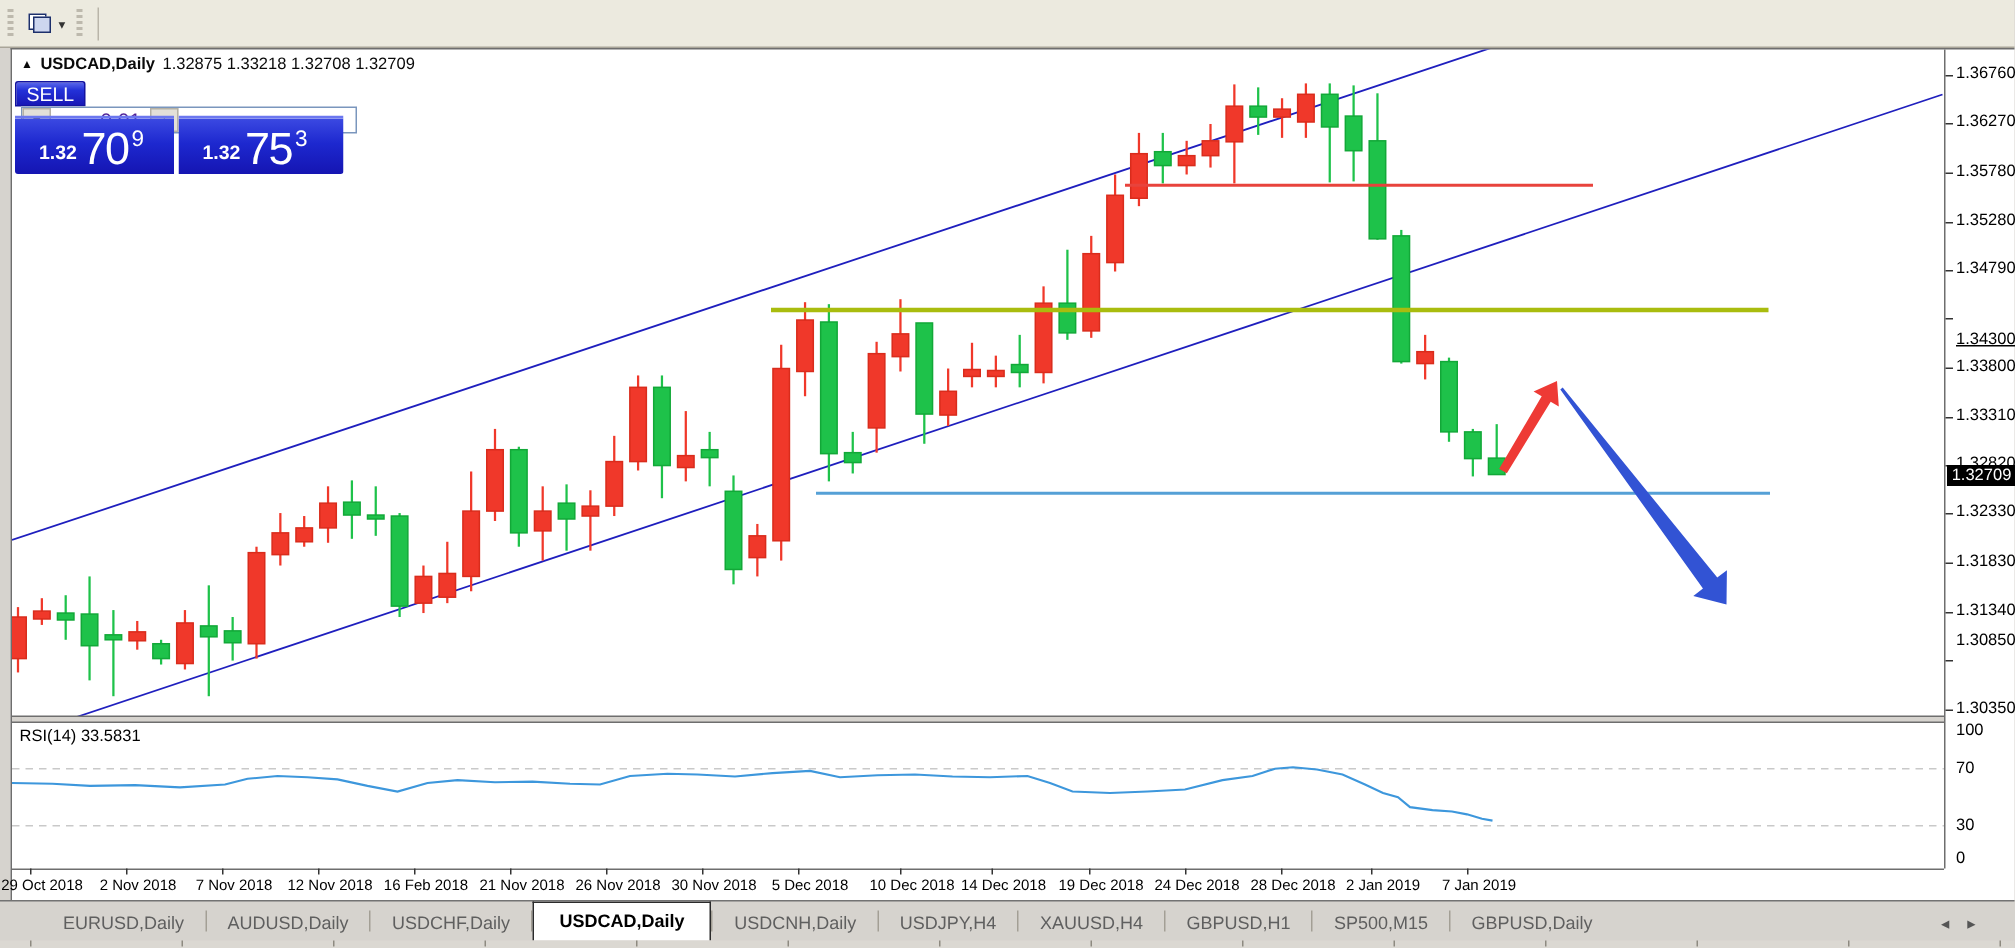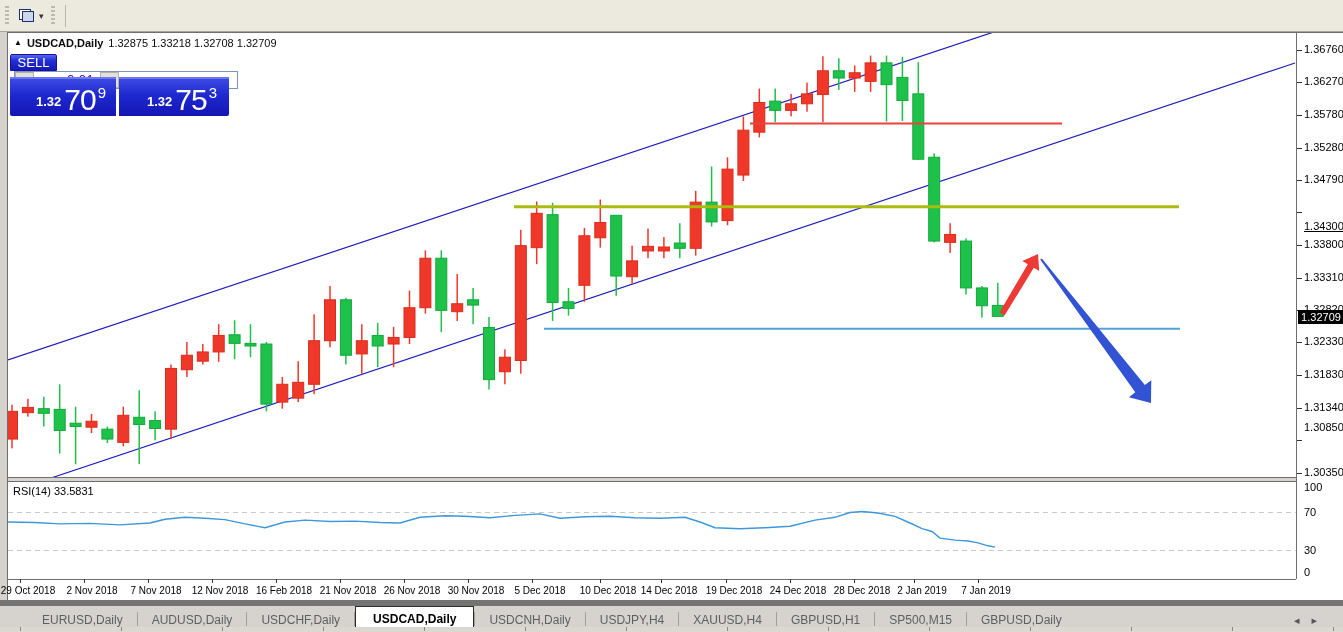--- a/index.html
+++ b/index.html
@@ -46,42 +46,42 @@
               color:#fff; font-size:13px; display:flex; align-items:center; justify-content:center;
               border:1px solid #1313a0; cursor:default; }
   #sell-btn { width:47px; border-radius:2px 2px 0 0; }
   #buy-btn  { width:69px; margin-left:11px; border-radius:2px 2px 0 0; }
   .spinner { display:flex; margin-left:4px; border:1px solid #7a96bd; background:#fff; height:23px; }
   .spin-btn { width:19px; background:#e3e0d8; border:1px solid #b5b1a5; color:#444; font-size:8px;
               display:flex; align-items:center; justify-content:center; cursor:default; }
   #volume-field { width:66px; font-size:14px; color:#4c1d95; display:flex; align-items:center;
                   justify-content:flex-end; padding-right:6px; background:#fff; }
   .tp-row2 { display:flex; margin-top:0; }
-  .price-box { height:39px; color:#fff; display:flex; align-items:flex-end; justify-content:center;
+  .price-box { height:39px; color:#fff; display:flex; align-items:flex-end; 
                padding-bottom:3px; border-top:2px solid #6b77ef;
                background:linear-gradient(#3b49e2, #1d28cf 45%, #1515b2);padding-left:16px; }
   #sell-price-box { width:106px; border-radius:0 0 0 2px; }
   #buy-price-box  { width:110px; margin-left:3px; border-radius:0 0 2px 0; }
   .p-small { font-size:13px; font-weight:700; margin:0 3px 4px 0; }
   .p-big   { font-size:30px; line-height:26px; font-weight:400; letter-spacing:-1px; }
   .p-sup   { font-size:15px; margin:0 0 12px 2px; }
 
   
   .price-label { position:absolute; left:1296px; font-size:11px; color:#000; white-space:nowrap; }
   .price-tick  { position:absolute; left:1289px; width:5px; height:1px; background:#333; }
   #price-badge { position:absolute; left:1290px; width:46px; height:14px; background:#000; color:#fff;
                  font-size:11px; display:flex; align-items:center; justify-content:center; }
   .rsi-label-num { position:absolute; left:1296px; font-size:11px; color:#000; }
   #rsi-name { position:absolute; left:5px; top:452px; font-size:11px; color:#000; }
   .date-label { position:absolute; top:552px; font-size:10px; color:#000; transform:translateX(-50%); white-space:nowrap; }
   .date-tick  { position:absolute; top:546px; width:1px; height:4px; background:#333; }
 
   
   #tab-bar { position:absolute; left:0; top:600px; width:1343px; height:32px; background:#d6d3ce;
-             border-top:6px solid #737373; display:flex; align-items:flex-start; }
+             border-top:1px solid #737373; display:flex; align-items:flex-start; }
   #tabs-strip { display:flex; align-items:center; height:26px; margin-left:28px; }
   .tab { font-size:12px; color:#5f5f5f; padding:5px 14px 4px; white-space:nowrap; cursor:default; }
   .tab.active { background:#fff; color:#000; font-weight:700; border:1px solid #2b2b2b; border-bottom:none;
                 padding:5px 17px 6px; }
   .tab-sep { width:1px; height:14px; background:#a39f95; }
   #tab-scroll { position:absolute; right:14px; top:8px; font-size:11px; color:#555; letter-spacing:12px; }
   #bottom-strip { position:absolute; left:0; top:627px; width:1343px; height:5px; background:#dbd8d2; }
   .strip-tick { position:absolute; top:0; width:1px; height:4px; background:#8e8a80; }
 </style>
 </head>

